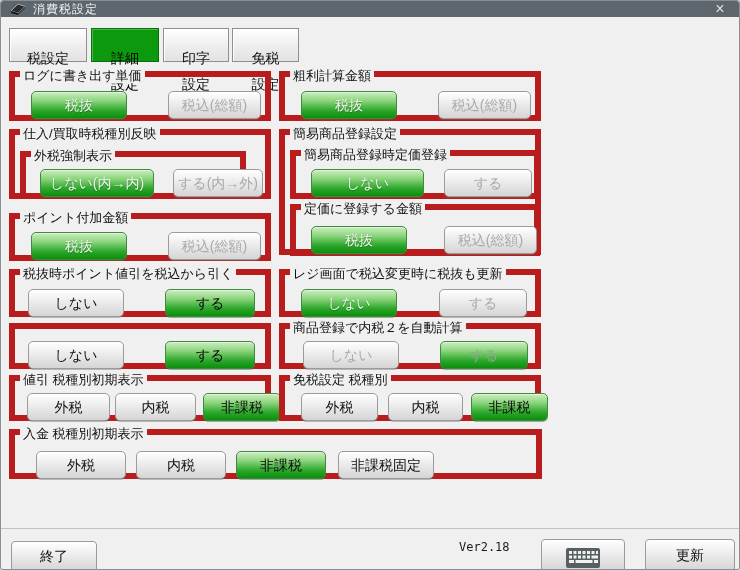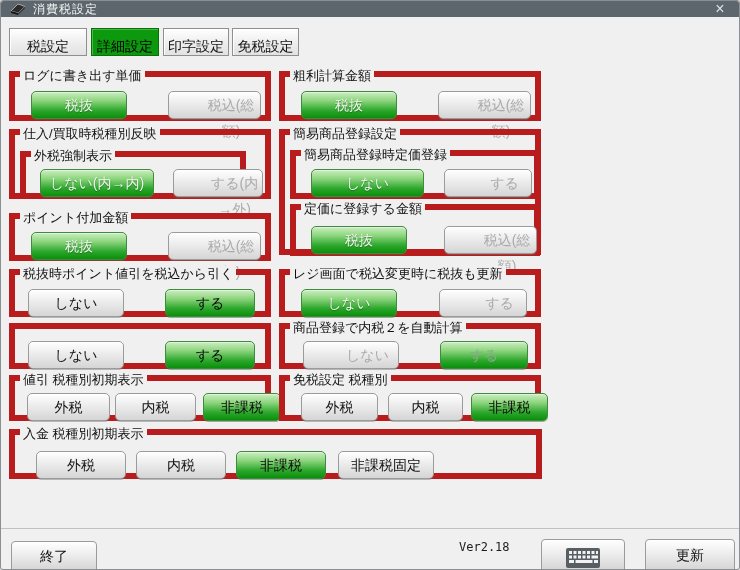--- a/index.html
+++ b/index.html
@@ -18,21 +18,21 @@
   .title-text{color:#f2f4f5;font-size:12px;letter-spacing:1px;}
   .close-btn{
     margin-left:auto;color:#dde1e3;font-size:16px;line-height:16px;
     width:22px;text-align:center;cursor:pointer;user-select:none;
   }
   
   .tab{
     position:absolute;top:27px;height:28px;box-sizing:border-box;
     background:linear-gradient(#ffffff,#ececec 60%,#e2e2e2);
     border:1px solid #8f8f8f;box-shadow:inset 1px 1px 0 #ffffff;
-    font-size:14px;text-align:center;line-height:26px;cursor:pointer;padding:4px;
+    font-size:14px;text-align:center;line-height:26px;cursor:pointer;padding:16px;
     font-family:inherit;color:#111;
   }
   .tab.active{
     background:#0d990d;border:1px solid #0a6e0a;
     box-shadow:inset 1px 1px 0 #45b845;color:#000;
   }
   
   .group{position:absolute;border:6px solid #b91c1c;box-sizing:border-box;}
   .glabel{
     position:absolute;top:-9px;left:5px;background:#f0f0f0;padding:0 3px;
@@ -48,21 +48,21 @@
     font-family:inherit;line-height:26px;margin-left:6px;
   }
   .btn.sel,.btn.sel-lock,.btn.sel-dis{
     background:linear-gradient(#cdeec3,#8fd680 32%,#2ba62b 72%,#0b8f0b);
     border:1px solid #3f8a3f;
     box-shadow:0 1px 0 rgba(60,110,60,.5), inset 0 1px 0 #dff3d8;
   }
   .btn.sel{color:#0a0a0a;}
   .btn.sel-lock{color:#f3f7f0;text-shadow:0 1px 1px rgba(25,95,25,.75);}
   .btn.sel-dis{color:#8fa78f;}
-  .btn.dis{color:#aaaaaa;padding-left:33px;}
+  .btn.dis{color:#aaaaaa;}
   
   .footer-line{position:absolute;left:0;right:0;top:527px;border-top:1px solid #c2c2c2;}
   .footer-btn{
     position:absolute;box-sizing:border-box;border-radius:4px;border:1px solid #9b9b9b;
     background:linear-gradient(#ffffff,#ececec 45%,#d2d2d2);
     box-shadow:0 1px 0 rgba(110,110,110,.45), inset 0 1px 0 #ffffff;
     font-size:14px;text-align:center;color:#111;cursor:pointer;font-family:inherit;margin-top:8px;
   }
   .version{
     position:absolute;left:458px;top:539px;font-family:"DejaVu Sans Mono",monospace;

